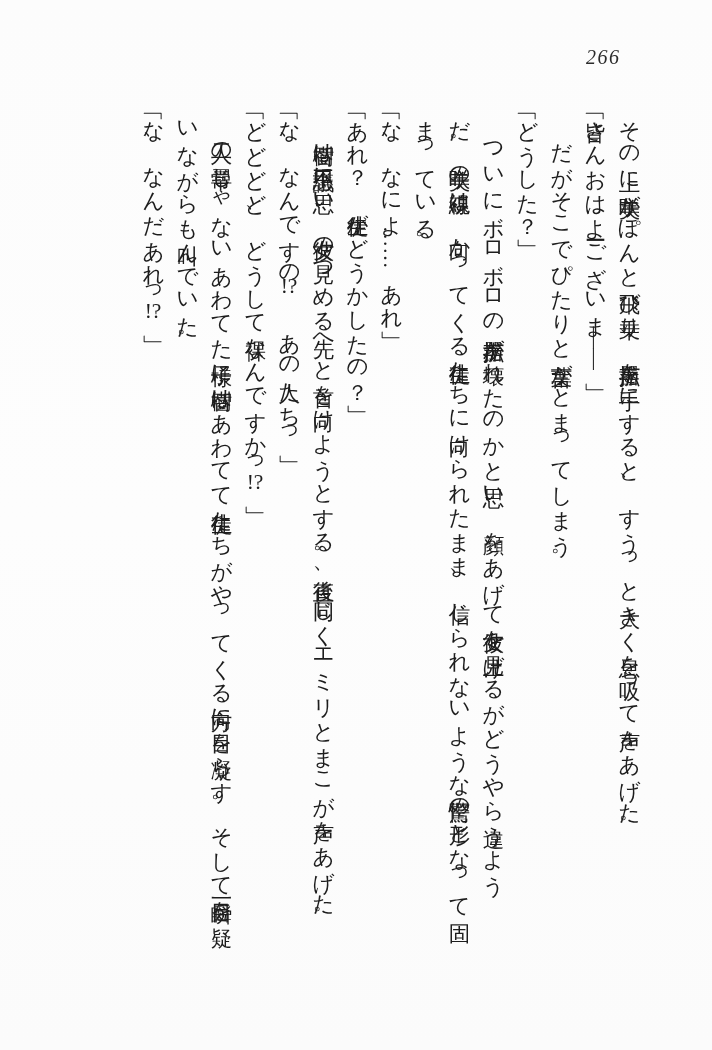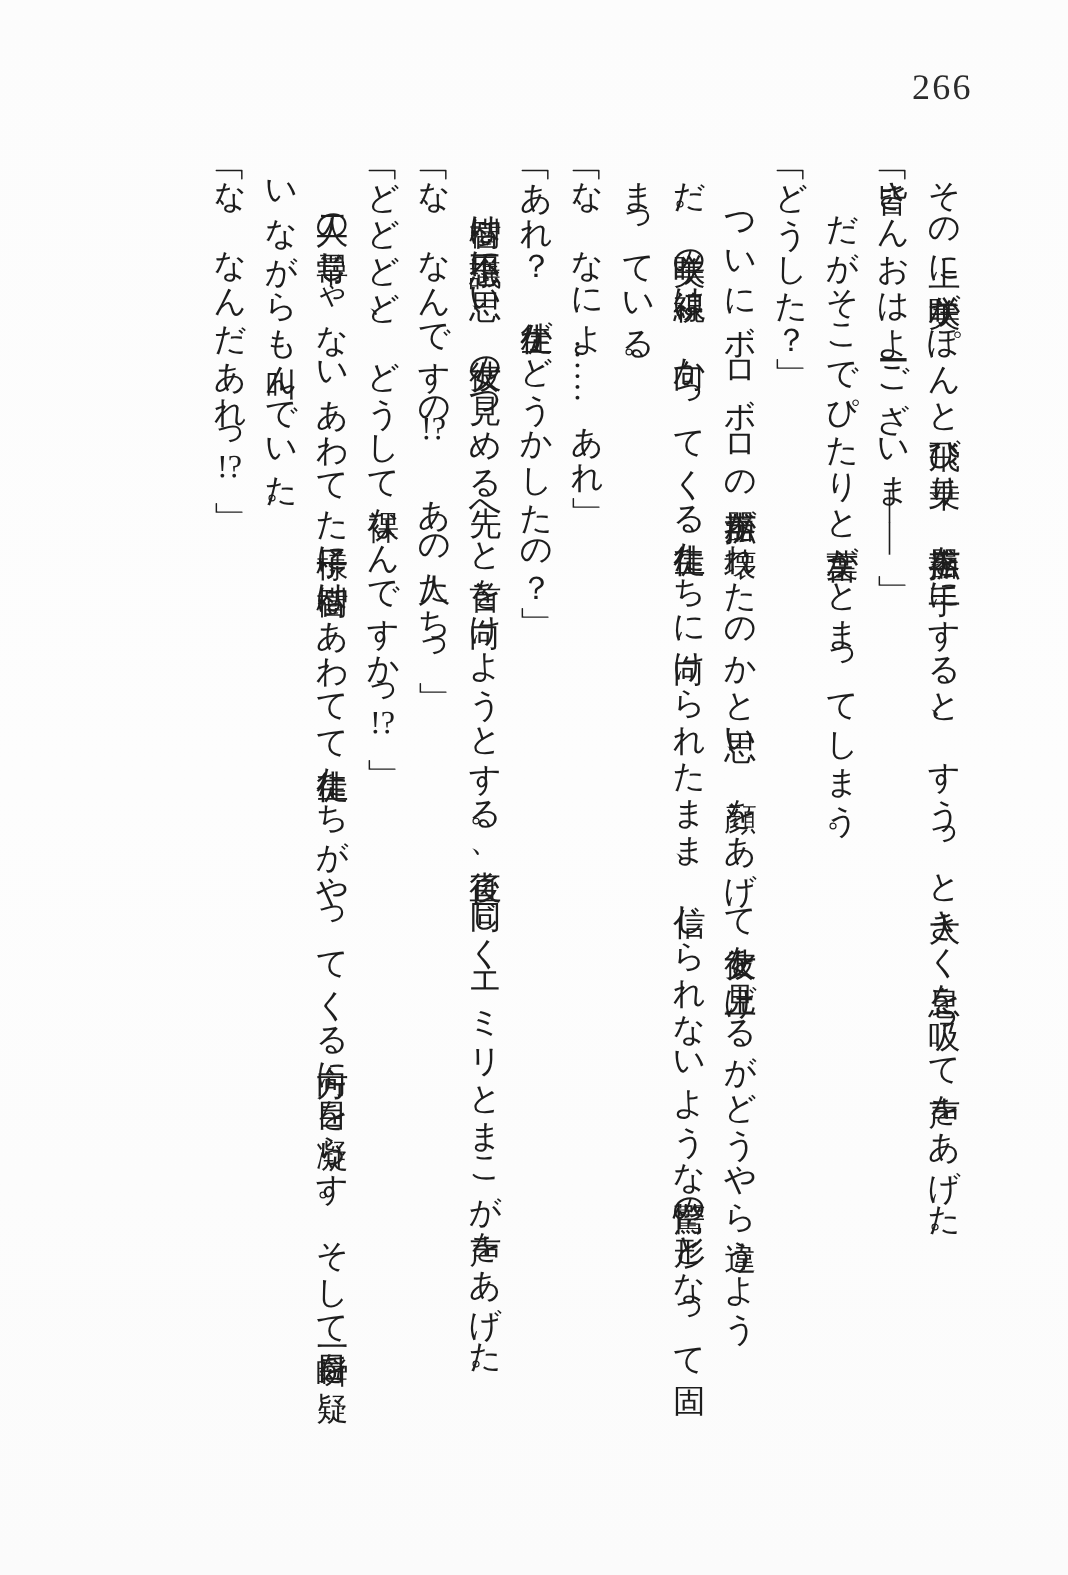--- a/index.html
+++ b/index.html
@@ -14,23 +14,24 @@
   }
   .page {
     position: relative;
     width: 712px;
     height: 1050px;
     background: linear-gradient(180deg, #fcfcfc 0%, #fdfdfd 50%, #fbfbfb 100%);
   }
   .page-number {
     position: absolute;
     top: 46px;
-    left: 608px;
+    left: 586px;
     font-family: "Liberation Serif", "DejaVu Serif", serif;
-    font-size: 24px;
+    font-style: italic;
+    font-size: 20px;
     letter-spacing: 1.5px;
     color: #2b2b2b;
   }
   .vtext {
     position: absolute;
     top: 106px;
     right: 66px;
     width: 582px;
     height: 820px;
     writing-mode: vertical-rl;

